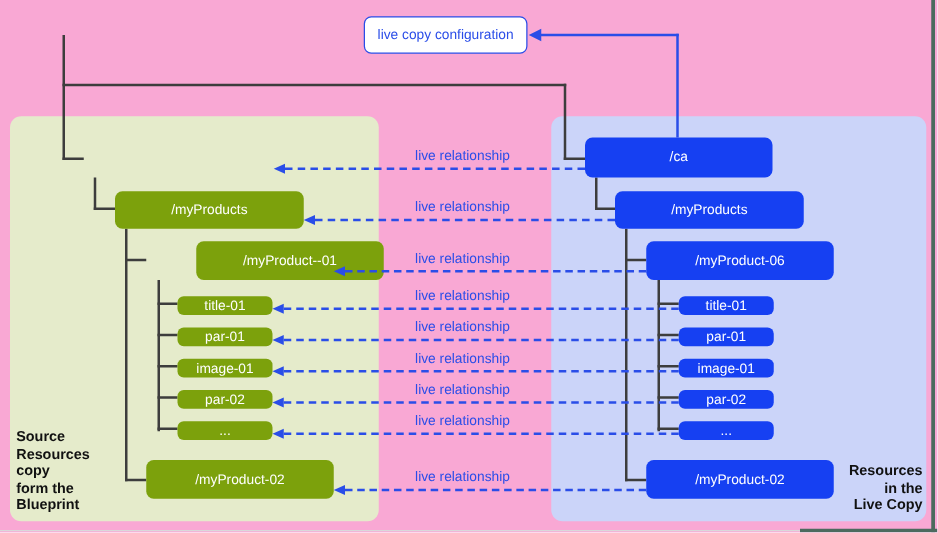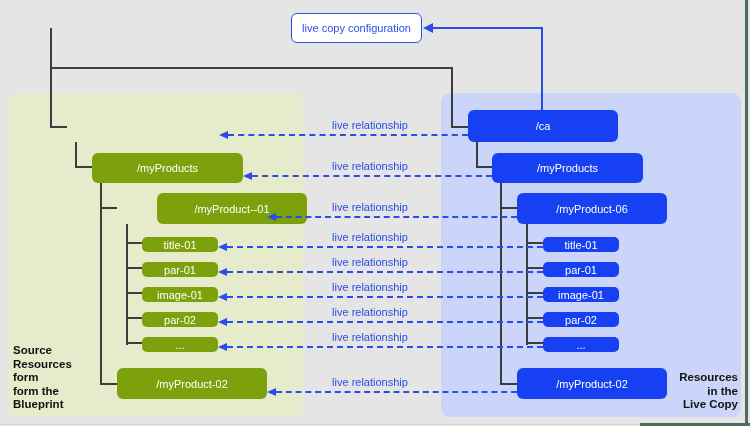--- a/index.html
+++ b/index.html
@@ -1,18 +1,18 @@
 <!DOCTYPE html>
 <html><head>
 <meta charset="utf-8">
 <style>
   html,body{margin:0;padding:0;background:#fff;}
   #stage{
     position:relative;width:750px;height:426px;overflow:hidden;
-    background:#e5e5e5;font-family:"Liberation Sans",sans-serif;
+    background:#f9a8d4;font-family:"Liberation Sans",sans-serif;
   }
   
   .panel{position:absolute;border-radius:9px;}
   .panel-green{left:8px;top:93px;width:295px;height:324px;background:#e5ebcb;}
   .panel-blue{left:441px;top:93px;width:300px;height:324px;background:#cbd4f9;}
 
   
   .config-box{
     position:absolute;left:291px;top:13px;width:131px;height:30px;
     background:#ffffff;border:1.5px solid #2a4de8;border-radius:6px;
@@ -155,21 +155,21 @@
   <div class="rel" style="top:231px;">live relationship</div>
   <div class="rel" style="top:256px;">live relationship</div>
   <div class="rel" style="top:281px;">live relationship</div>
   <div class="rel" style="top:306px;">live relationship</div>
   <div class="rel" style="top:331px;">live relationship</div>
   <div class="rel" style="top:376px;">live relationship</div>
 
   <div class="caption caption-left">
     <div>Source</div>
     <div>Resources</div>
-    <div>form</div>
+    <div>copy</div>
     <div>form the</div>
     <div>Blueprint</div>
   </div>
   <div class="caption caption-right">
     <div>Resources</div>
     <div>in the</div>
     <div>Live Copy</div>
   </div>
 
   <div class="hairline"></div>

